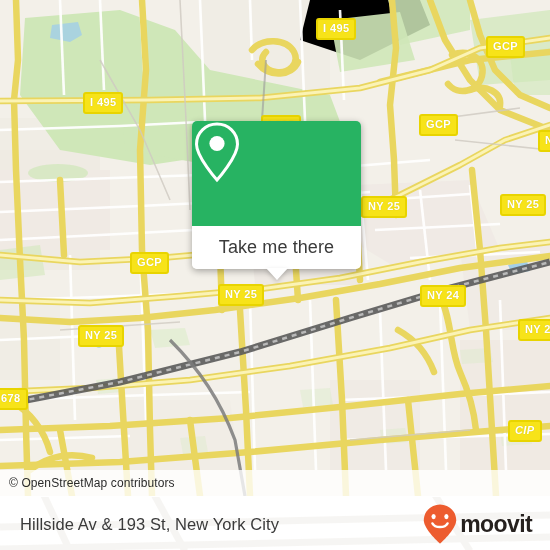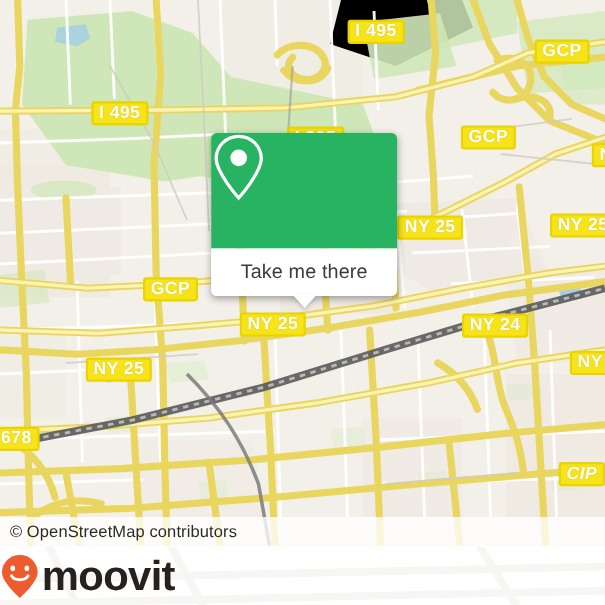--- a/index.html
+++ b/index.html
@@ -16,21 +16,21 @@
   #map svg{position:absolute;left:0;top:0;display:block;}
 
   
   .shield{
     position:absolute;
     background:#f7e319;
     border:2px solid #e8d400;
     border-radius:3px;
     color:#ffffff;
     font-weight:bold;
-    font-size:16px;
+    font-size:11px;
     line-height:13px;
     padding:2px 5px 3px 5px;
     letter-spacing:0.4px;
     white-space:nowrap;
     text-shadow:0 0 1px rgba(120,110,0,.35);
     box-sizing:border-box;
   }
 
   
   #popup{
@@ -70,21 +70,21 @@
 
   
   #attrib{
     position:absolute;left:0;bottom:0;width:100%;
     height:26px;
     background:rgba(255,255,255,.78);
     display:flex;align-items:center;
     z-index:30;
   }
   #attrib .txt{
-    font-size:15px;color:#2b2b2b;padding-left:9px;letter-spacing:.1px;
+    font-size:12px;color:#2b2b2b;padding-left:9px;letter-spacing:.1px;
   }
 
   
   #footer{
     position:absolute;left:0;top:496px;width:550px;height:54px;
     background:#ffffff;
     display:flex;align-items:center;justify-content:space-between;
     overflow:hidden;
     border-top:1px solid #ffffff;
   }
@@ -95,21 +95,21 @@
   #place-title{
     position:relative;z-index:2;
     font-size:16.5px;color:#3a3a3a;padding-left:20px;letter-spacing:.1px;
     white-space:nowrap;
   }
   #brand{
     position:relative;z-index:2;
     display:flex;align-items:center;padding-right:18px;
   }
   #brand .word{
-    font-size:38px;font-weight:bold;color:#26211f;letter-spacing:-0.6px;
+    font-size:23px;font-weight:bold;color:#26211f;letter-spacing:-0.6px;
     line-height:33px;
   }
 </style>
 </head>
 <body>
 
 <div id="app">
 
   <div id="map">
     <svg width="550" height="496" viewBox="0 0 550 496">
@@ -311,20 +311,21 @@
     <svg id="footer-ghost" viewBox="0 0 550 54">
       <g fill="none" stroke="#e4e0d8" stroke-width="7">
         <path d="M40,-10 L70,54"></path>
         <path d="M150,-10 L185,54"></path>
         <path d="M430,-10 L470,54"></path>
         <path d="M0,30 L550,18"></path>
         <path d="M0,52 L550,40"></path>
       </g>
     </svg>
 
+    <span id="place-title">Hillside Av &amp; 193 St, New York City</span>
 
     <span id="brand">
       <svg width="36" height="42" viewBox="0 0 36 42" style="margin-right:2px;">
         <path d="M18,1.5 C9,1.5 1.8,8.6 1.8,17.2 C1.8,26.5 18,40.5 18,40.5
                  C18,40.5 34.2,26.5 34.2,17.2 C34.2,8.6 27,1.5 18,1.5 Z" fill="#ed5c2f"></path>
         <ellipse cx="11.6" cy="13.6" rx="2.1" ry="2.6" fill="#ffffff"></ellipse>
         <ellipse cx="24.4" cy="13.6" rx="2.1" ry="2.6" fill="#ffffff"></ellipse>
         <path d="M10.5,20.5 C13,25.2 23,25.2 25.5,20.5" stroke="#ffffff" stroke-width="2.6" fill="none" stroke-linecap="round"></path>
       </svg>
       <span class="word">moovit</span>

